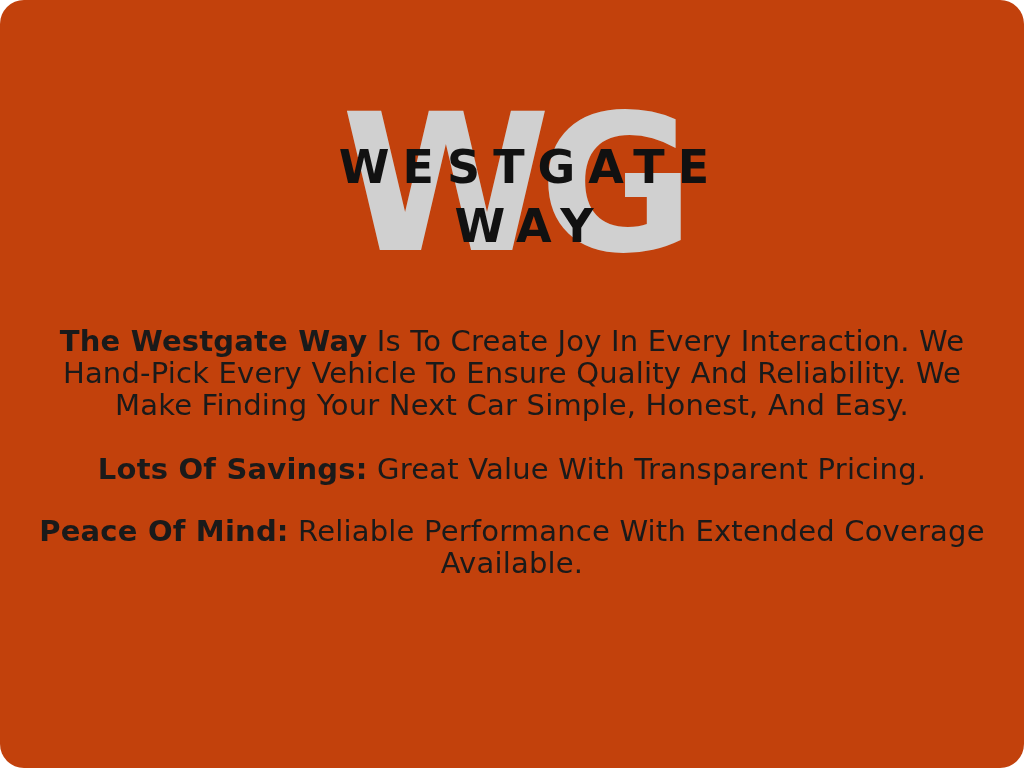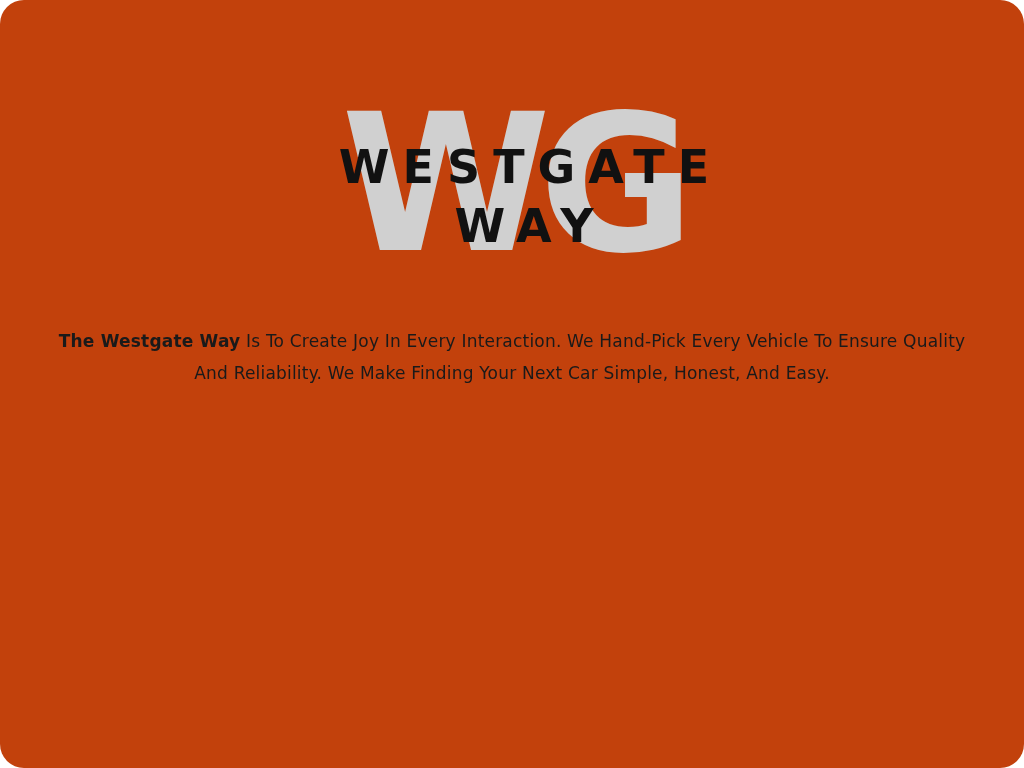--- a/index.html
+++ b/index.html
@@ -83,21 +83,21 @@
   .copy {
     position: absolute;
     top: 325px;
     left: 20px;
     width: 984px;
     text-align: center;
   }
 
   .para {
     font-family: "DejaVu Sans", sans-serif;
-    font-size: 17px;
+    font-size: 29px;
     line-height: 32px;
     color: #1a1a1a;
     margin: 0 0 30px 0;
     letter-spacing: 0.2px;
   }
 
   .para:last-child {
     margin-bottom: 0;
   }
 
@@ -125,17 +125,19 @@
       <div class="logo-primary">WESTGATE</div>
       <div class="logo-secondary">WAY</div>
     </div>
   </div>
 
   <div class="copy">
 
     <p class="para intro"><b>The Westgate Way</b><span> Is To Create Joy In Every Interaction. We Hand-Pick Every Vehicle To Ensure Quality And Reliability. We Make Finding Your Next Car Simple, Honest, And Easy.</span></p>
 
 
+    <p class="para"><b>Lots Of Savings:</b><span> Great Value With Transparent Pricing.</span></p>
 
+    <p class="para wide"><b>Peace Of Mind:</b><span> Reliable Performance With Extended Coverage Available.</span></p>
 
   </div>
 
 </div>
 
 </body></html>

